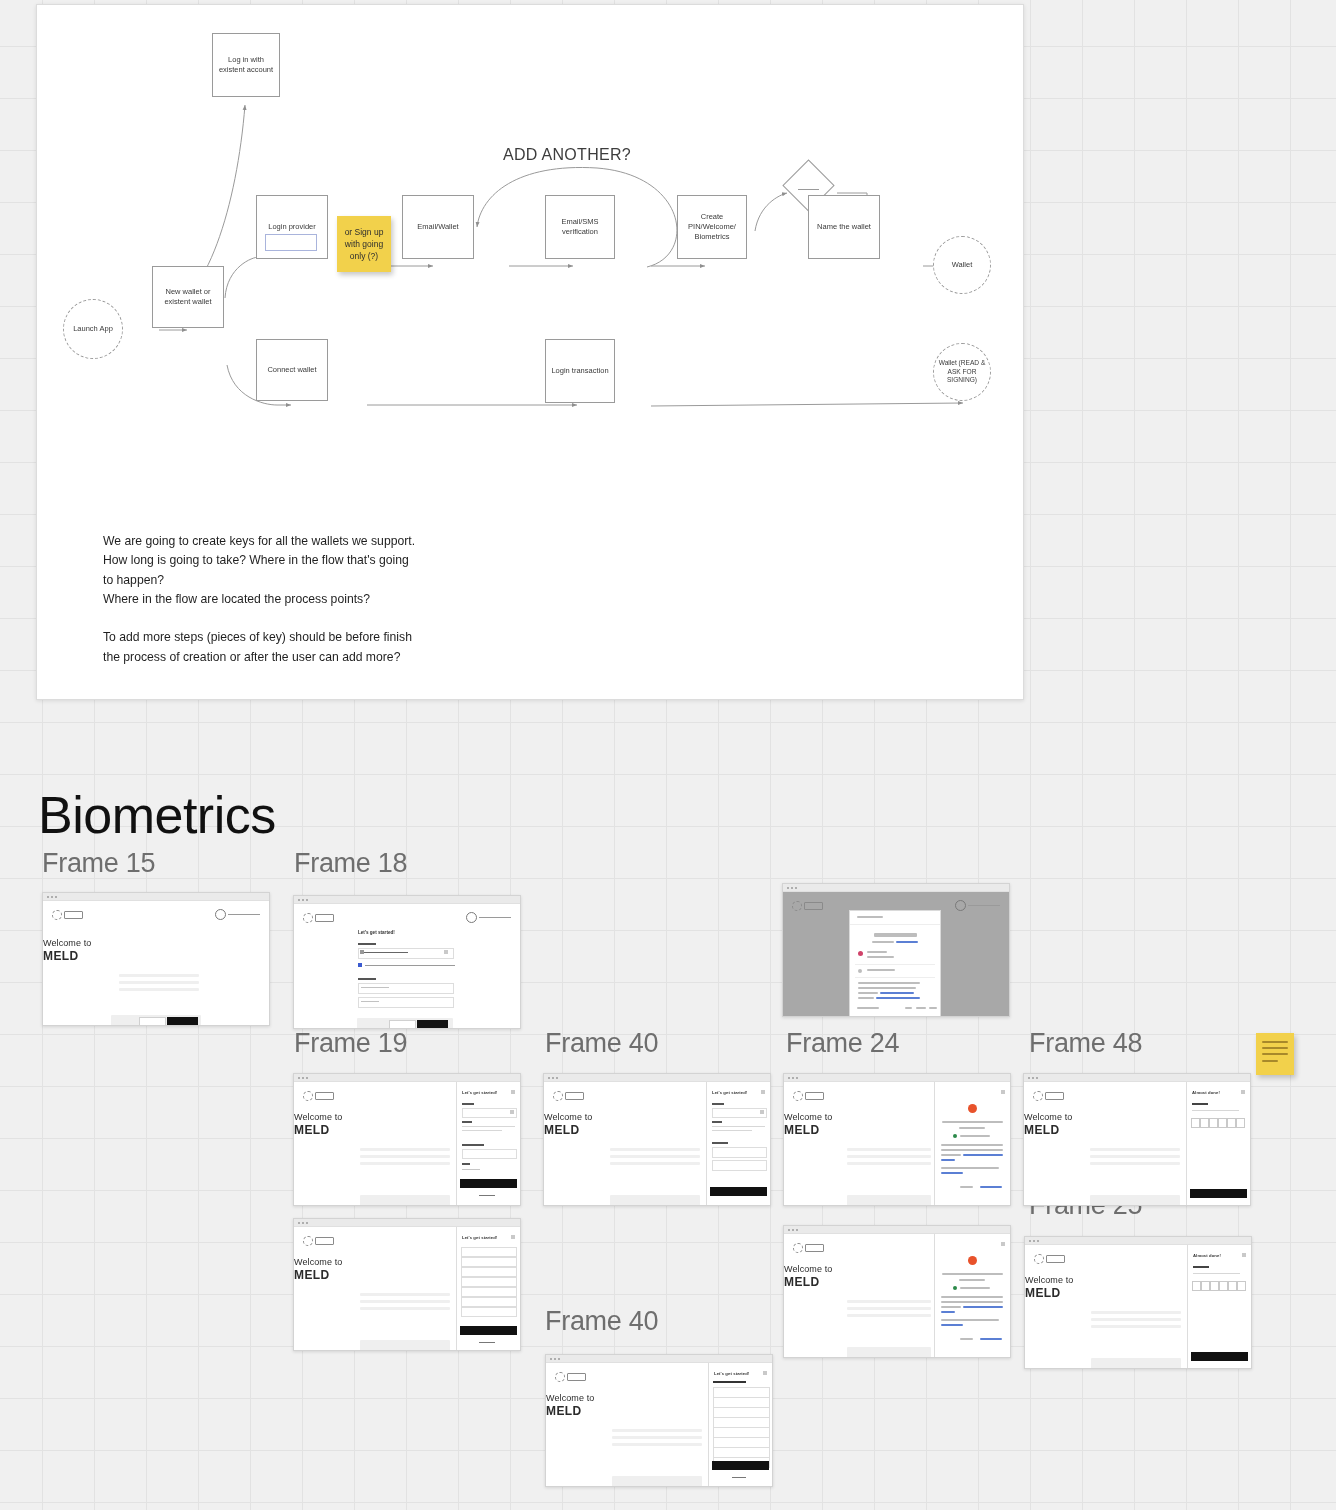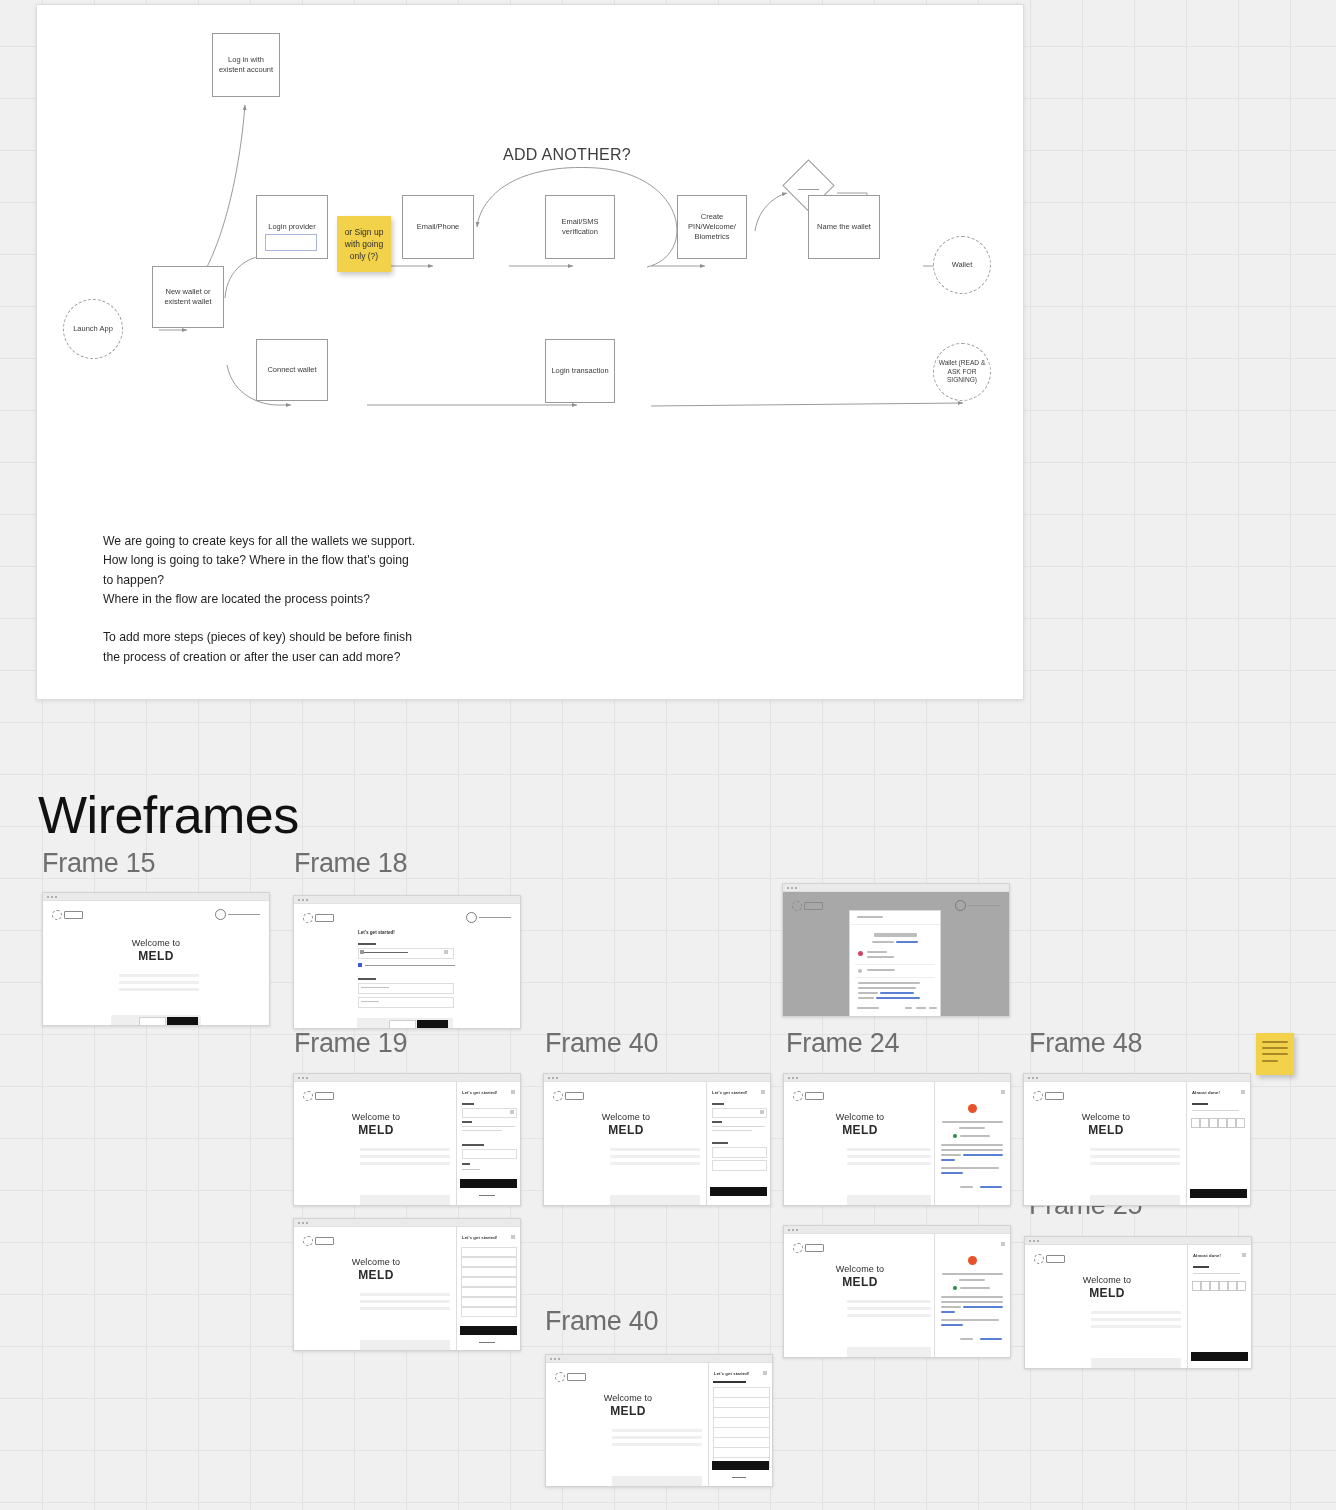--- a/index.html
+++ b/index.html
@@ -70,21 +70,21 @@
   .tb-dots{position:absolute;left:4px;top:2.5px;display:flex;gap:2px;}
   .tb-dots i{width:2px;height:2px;background:#9a9a9a;border-radius:50%;display:block;}
   .tb-body{position:relative;height:calc(100% - 7px);background:#fff;}
   .logo{position:absolute;left:9px;top:9px;display:flex;align-items:center;gap:2px;}
   .logo .ring{width:8px;height:8px;border:1px dashed #8a8a8a;border-radius:50%;}
   .logo .pill{width:17px;height:6px;border:1px solid #8a8a8a;border-radius:1px;}
   .helper{position:absolute;right:9px;top:8px;display:flex;align-items:center;gap:2px;}
   .helper .hic{width:9px;height:9px;border:1px solid #7a7a7a;border-radius:50%;}
   .helper .hline{width:32px;height:1px;background:#9a9a9a;}
   .welcome{
-    position:absolute;left:0;right:0;text-align:center;color:#2b2b2b;
+    position:absolute;left:0;right:0;color:#2b2b2b;
   }
   .welcome .w1{font-size:9px;letter-spacing:.1px;}
   .welcome .w2{font-size:12px;font-weight:700;letter-spacing:.4px;margin-top:1px;}
   .skel{position:absolute;background:#efefef;height:3px;border-radius:1px;}
   .btnbar{position:absolute;background:#efefef;border-radius:1px;}
   .btn-light{position:absolute;background:#fff;border:1px solid #d0d0d0;}
   .btn-dark{position:absolute;background:#111;}
   .panel{position:absolute;top:0;bottom:0;right:0;border-left:1px solid #ddd;background:#fff;}
   .ptitle{position:absolute;font-size:4.2px;color:#333;font-weight:700;letter-spacing:.1px;}
   .pmenu{position:absolute;width:4px;height:4px;background:#c9c9c9;}
@@ -165,21 +165,21 @@
       </div>
 
     <div class="node" style="left:219px;top:190px;width:72px;height:64px;">
       <span>Login provider</span>
       <span class="inner-field"></span>
     </div>
 
     <div class="sticky-flow" style="left:300px;top:211px;width:54px;height:56px;">or Sign up with going only (?)</div>
 
     <div class="node" style="left:365px;top:190px;width:72px;height:64px;">
-        <span>Email/Phone</span>
+        <span>Email/Wallet</span>
       </div>
 
     <div class="node" style="left:508px;top:190px;width:70px;height:64px;">
         <span>Email/SMS verification</span>
       </div>
 
     <div class="node" style="left:640px;top:190px;width:70px;height:64px;">
         <span>Create PIN/Welcome/ Biometrics</span>
       </div>
 
@@ -209,21 +209,21 @@
 
   <div id="notes">We are going to create keys for all the wallets we support.
 How long is going to take? Where in the flow that's going
 to happen?
 Where in the flow are located the process points?
 
 To add more steps (pieces of key) should be before finish
 the process of creation or after the user can add more?</div>
 </div>
 
-<div id="wf-title">Wireframes</div>
+<div id="wf-title">Biometrics</div>
 
 <div class="frame-label" style="left:42px;top:848px;">Frame 15</div>
 <div class="frame-label" style="left:294px;top:848px;">Frame 18</div>
 <div class="frame-label" style="left:786px;top:885px;">Frame 17</div>
 <div class="frame-label" style="left:294px;top:1028px;">Frame 19</div>
 <div class="frame-label" style="left:545px;top:1028px;">Frame 40</div>
 <div class="frame-label" style="left:786px;top:1028px;">Frame 24</div>
 <div class="frame-label" style="left:1029px;top:1028px;">Frame 48</div>
 <div class="frame-label" style="left:294px;top:1170px;">Frame 21</div>
 <div class="frame-label" style="left:786px;top:1179px;">Frame 22</div>

